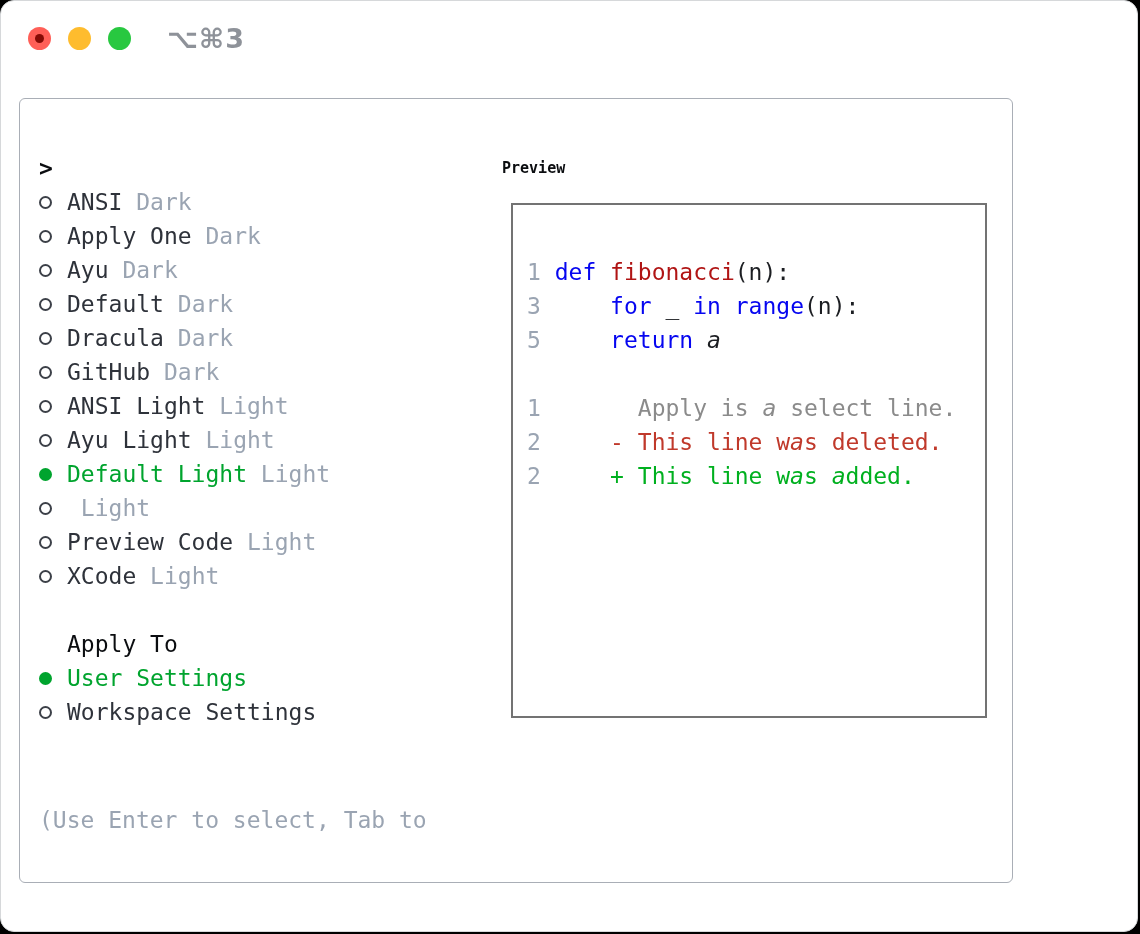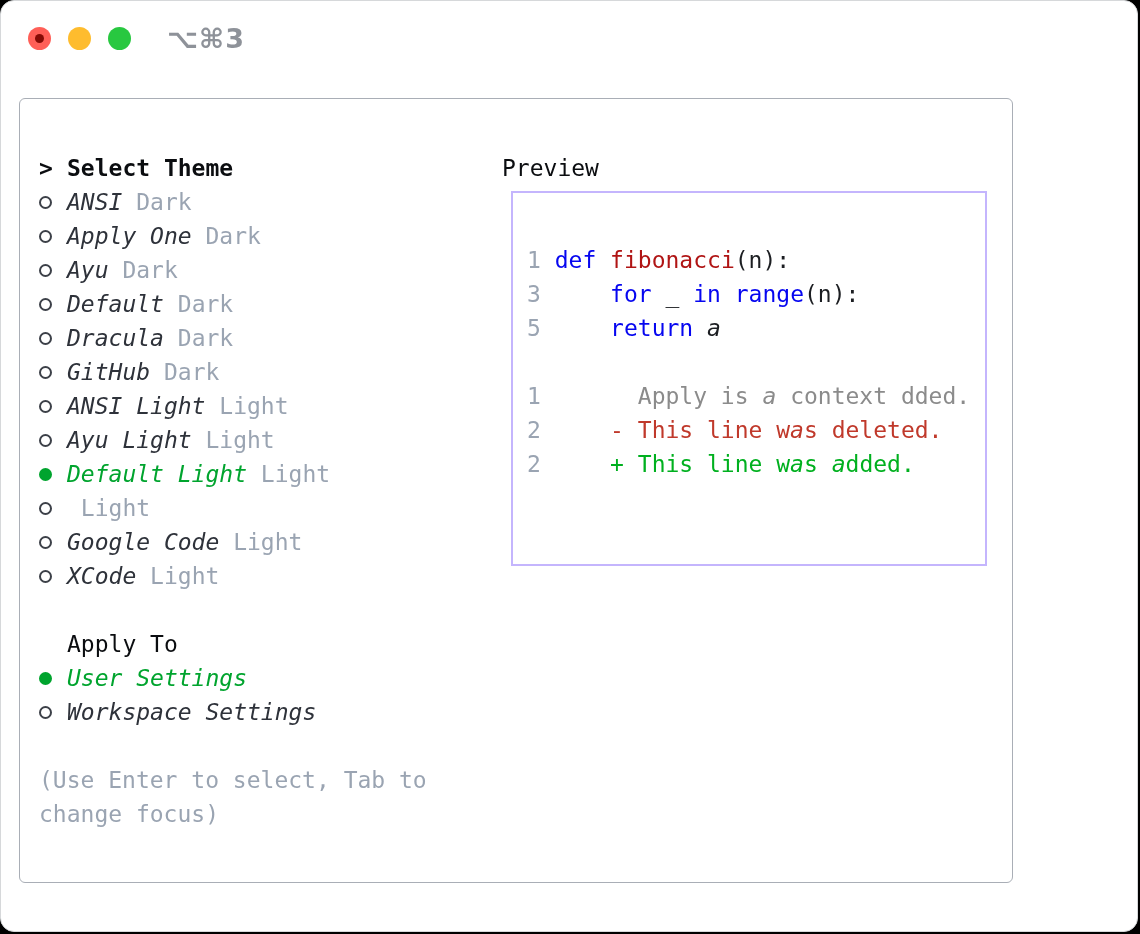--- a/index.html
+++ b/index.html
@@ -24,31 +24,31 @@
 
   
   .left-col{position:absolute;left:19px;top:52px;width:460px;font-size:23px;color:var(--c-item);}
   .row{display:flex;align-items:center;height:34px;white-space:pre;}
   .marker{width:28px;flex:none;display:flex;align-items:center;}
   .caret{font-weight:bold;color:var(--c-header);}
   .circle{width:13px;height:13px;border-radius:50%;border:2px solid var(--c-circle);box-sizing:border-box;}
   .circle.sel{background:var(--c-accent);border-color:var(--c-accent);}
   .hdr{font-weight:bold;color:var(--c-header);}
   .hdr2{color:var(--c-header);}
-  .name{color:var(--c-item);font-style:italic;}
+  .name{color:var(--c-item);}
   .name.sel{color:var(--c-accent);text-align:center;}
   .suffix{color:var(--c-muted);}
   .spacer{height:34px;}
-  .hint-line{height:34px;line-height:34px;color:var(--c-muted);white-space:pre;}
+  .hint-line{height:34px;line-height:34px;color:var(--c-muted);white-space:pre;margin-top:40px;}
 
   
   .preview-title{position:absolute;left:482px;top:52px;height:34px;line-height:34px;
-                 font-size:23px;font-weight:normal;color:var(--c-header);}
-  .preview-box{position:absolute;left:491px;top:92px;width:476px;height:375px;box-sizing:border-box;
-               border:2px solid #c4b5fd;background:#fff;}
+                 font-size:15px;font-weight:bold;color:var(--c-header);}
+  .preview-box{position:absolute;left:491px;top:104px;width:476px;height:515px;box-sizing:border-box;
+               border:2px solid #737373;background:#fff;}
   .code{padding:50px 0 0 14px;}
   .cl{height:34px;line-height:34px;font-size:23px;white-space:pre;}
   .t-n{color:var(--c-muted);}
   .t-p{color:var(--c-plain);}
   .t-k{color:var(--c-kw);}
   .t-f{color:var(--c-fn);}
   .t-c{color:var(--c-ctx);}
   .t-d{color:var(--c-del);}
   .t-g{color:var(--c-add);}
   .it{font-style:italic;}
@@ -66,66 +66,64 @@
       <div class="light light-zoom"></div>
     </div>
     <div class="win-title">⌥⌘3</div>
   </div>
 
   <div class="panel">
 
     <div class="left-col">
       <div class="row">
         <span class="marker"><span class="caret">&gt;</span></span>
-        <span class="hdr">Select Theme</span>
       </div>
 
       <div id="theme-list">
           <div class="row"><span class="marker"><span class="circle"></span></span><span class="name">ANSI</span><span class="suffix"> Dark</span></div>
           <div class="row"><span class="marker"><span class="circle"></span></span><span class="name">Apply One</span><span class="suffix"> Dark</span></div>
           <div class="row"><span class="marker"><span class="circle"></span></span><span class="name">Ayu</span><span class="suffix"> Dark</span></div>
           <div class="row"><span class="marker"><span class="circle"></span></span><span class="name">Default</span><span class="suffix"> Dark</span></div>
           <div class="row"><span class="marker"><span class="circle"></span></span><span class="name">Dracula</span><span class="suffix"> Dark</span></div>
           <div class="row"><span class="marker"><span class="circle"></span></span><span class="name">GitHub</span><span class="suffix"> Dark</span></div>
           <div class="row"><span class="marker"><span class="circle"></span></span><span class="name">ANSI Light</span><span class="suffix"> Light</span></div>
           <div class="row"><span class="marker"><span class="circle"></span></span><span class="name">Ayu Light</span><span class="suffix"> Light</span></div>
           <div class="row"><span class="marker"><span class="circle sel"></span></span><span class="name sel">Default Light</span><span class="suffix"> Light</span></div>
           <div class="row"><span class="marker"><span class="circle"></span></span><span class="suffix"> Light</span></div>
-          <div class="row"><span class="marker"><span class="circle"></span></span><span class="name">Google Code</span><span class="suffix"> Light</span></div>
+          <div class="row"><span class="marker"><span class="circle"></span></span><span class="name">Preview Code</span><span class="suffix"> Light</span></div>
           <div class="row"><span class="marker"><span class="circle"></span></span><span class="name">XCode</span><span class="suffix"> Light</span></div>
         </div>
 
       <div class="spacer"></div>
 
       <div class="row">
         <span class="marker"></span>
         <span class="hdr2">Apply To</span>
       </div>
 
       <div id="apply-list">
           <div class="row"><span class="marker"><span class="circle sel"></span></span><span class="name sel">User Settings</span></div>
           <div class="row"><span class="marker"><span class="circle"></span></span><span class="name">Workspace Settings</span></div>
         </div>
 
       <div class="spacer"></div>
 
       <div id="hint">
           <div class="hint-line">(Use Enter to select, Tab to</div>
-          <div class="hint-line">change focus)</div>
         </div>
     </div>
 
     <div class="preview-title">Preview</div>
 
     <div class="preview-box">
       <div class="code" id="code">
           <div class="cl"><span class="t-n">1 </span><span class="t-k">def</span><span class="t-p"> </span><span class="t-f">fibonacci</span><span class="t-p">(n):</span></div>
           <div class="cl"><span class="t-n">3 </span><span class="t-p">    </span><span class="t-k">for</span><span class="t-p"> _ </span><span class="t-k">in</span><span class="t-p"> </span><span class="t-k">range</span><span class="t-p">(n):</span></div>
           <div class="cl"><span class="t-n">5 </span><span class="t-p">    </span><span class="t-k">return</span><span class="t-p"> </span><span class="t-p it">a</span></div>
           <div class="cl"></div>
-          <div class="cl"><span class="t-n">1 </span><span class="t-c">      Apply is </span><span class="t-c it">a</span><span class="t-c"> context dded.</span></div>
+          <div class="cl"><span class="t-n">1 </span><span class="t-c">      Apply is </span><span class="t-c it">a</span><span class="t-c"> select line.</span></div>
           <div class="cl"><span class="t-n">2 </span><span class="t-d">    - This line w</span><span class="t-d it">a</span><span class="t-d">s deleted.</span></div>
           <div class="cl"><span class="t-n">2 </span><span class="t-g">    + This line w</span><span class="t-g it">a</span><span class="t-g">s </span><span class="t-g it">a</span><span class="t-g">dded.</span></div>
         </div>
     </div>
 
   </div>
 </div>
 
 </body></html>

